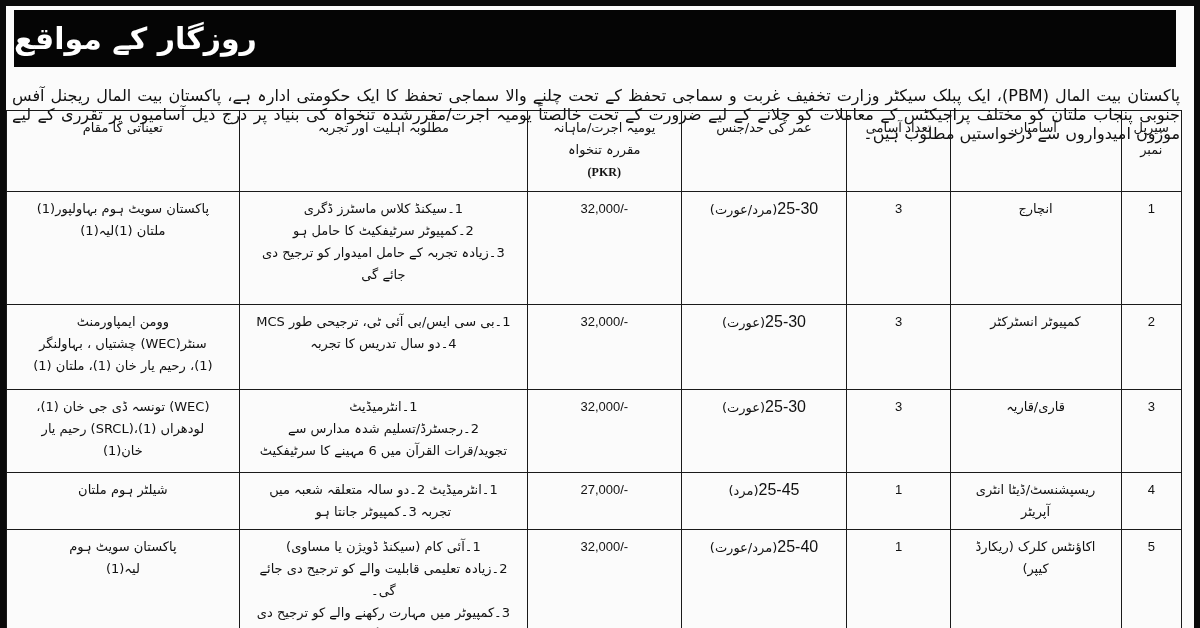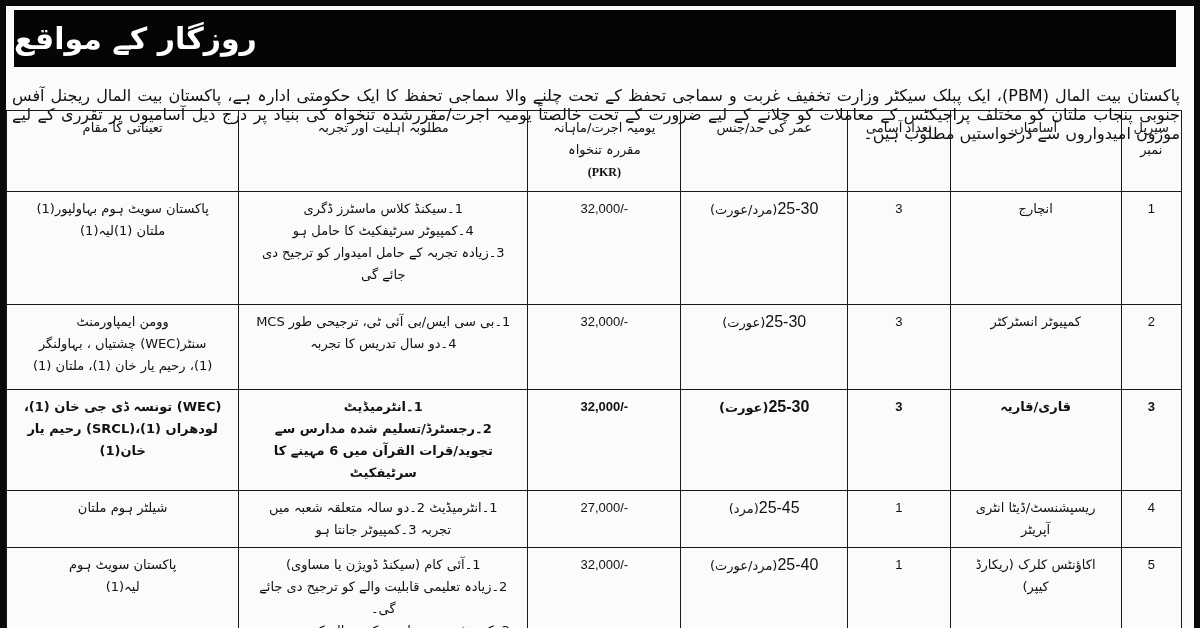--- a/index.html
+++ b/index.html
@@ -42,21 +42,21 @@
   .line { display:block; }
   .c-serial { width:34px; }
   .c-post { width:157px; }
   .c-count { width:84px;font-family:Liberation Serif, serif; }
   .c-age { width:155px; }
   .c-pay { width:140px; }
   .c-qual { width:293px; }
   .c-loc { width:228px; }
   tr.r1 td { height:100px;margin-left:7px; }
   tr.r2 td { height:72px; }
-  tr.r3 td { height:70px;font-weight:bold; }
+  tr.r3 td { height:70px; }
   tr.r4 td { height:42px; }
   tr.r5 td { height:110px; }
   .ltr { direction:ltr; unicode-bidi:embed; display:inline-block; }
 </style>
 </head>
 <body>
 
 <div class="paper"></div>
 
 <div class="banner">
@@ -84,21 +84,21 @@
   <tbody>
 
     <tr class="r1">
       <td class="num">1</td>
       <td>انچارج</td>
       <td class="num">3</td>
       <td><span class="ltr num">25-30</span><span>(مرد/عورت)</span></td>
       <td class="num"><span class="ltr">32,000/-</span></td>
       <td>
         <span class="line">1۔سیکنڈ کلاس ماسٹرز ڈگری</span>
-        <span class="line">4۔کمپیوٹر سرٹیفکیٹ کا حامل ہو</span>
+        <span class="line">2۔کمپیوٹر سرٹیفکیٹ کا حامل ہو</span>
         <span class="line">3۔زیادہ تجربہ کے حامل امیدوار کو ترجیح دی جائے گی</span>
       </td>
       <td>
         <span class="line">پاکستان سویٹ ہوم بہاولپور(1)</span>
         <span class="line">ملتان (1)لیہ(1)</span>
       </td>
     </tr>
 
     <tr class="r2">
       <td class="num">2</td>

